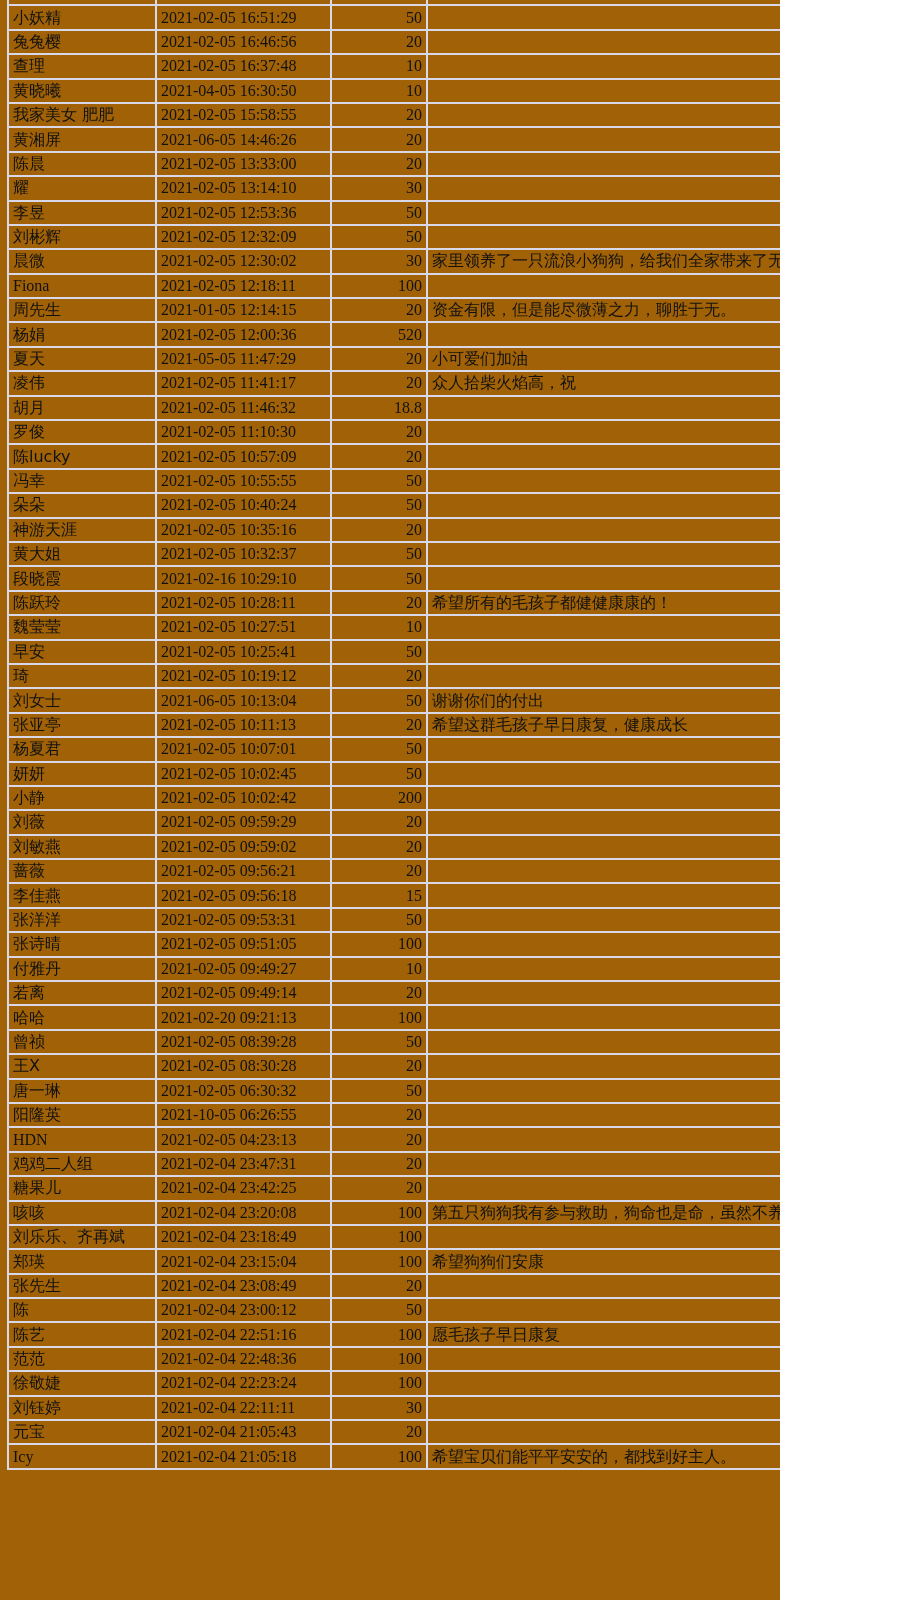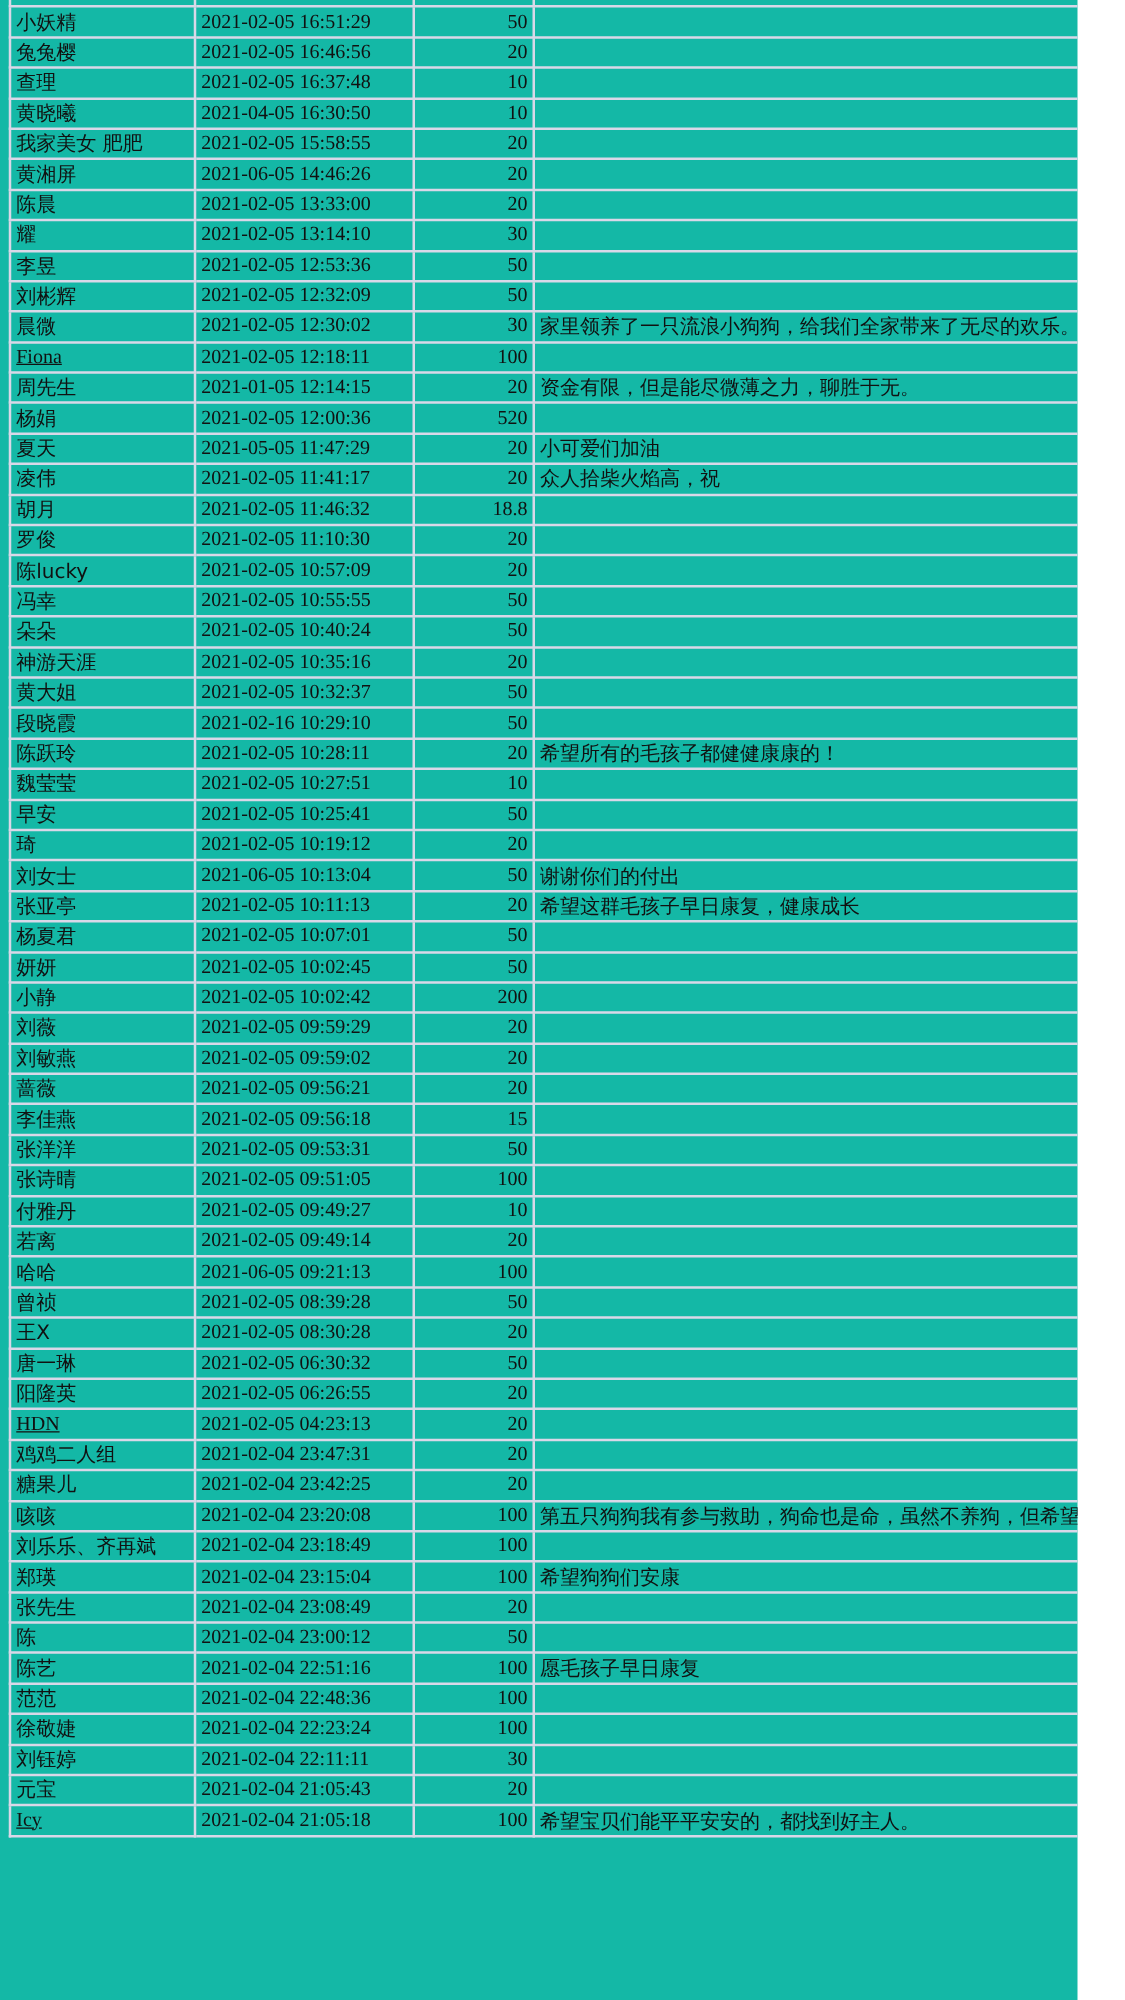--- a/index.html
+++ b/index.html
@@ -5,24 +5,24 @@
     html, body {
       margin: 0;
       padding: 0;
       background: #ffffff;
       width: 900px;
       height: 1600px;
       overflow: hidden;
     }
     .viewport {
       position: relative;
-      width: 862px;
+      width: 780px;
       height: 1600px;
       overflow: hidden;
-      background: #14b8a6;
+      background: #a16207;
     }
     table.donations {
       position: absolute;
       left: 7px;
       top: -20px;
       border-collapse: collapse;
       table-layout: fixed;
       width: 1000px;
     }
     table.donations td {
@@ -40,21 +40,20 @@
     col.c-amt  { width: 96px; }
     col.c-msg  { width: 581px; }
     td.name {
       font-family: "DejaVu Sans", sans-serif;
       font-size: 16px;
       padding-left: 4px;
     }
     td.name.latin {
       font-family: "Liberation Serif", serif;
       font-size: 16px;
-      text-decoration: underline;
     }
     td.time {
       font-family: "Liberation Serif", serif;
       font-size: 16px;
       padding-left: 3px;
     }
     td.amount {
       font-family: "Liberation Serif", serif;
       font-size: 16px;
       text-align: right;
@@ -325,21 +324,21 @@
           <td class="message"></td>
         </tr>
         <tr>
           <td class="name">若离</td>
           <td class="time">2021-02-05 09:49:14</td>
           <td class="amount">20</td>
           <td class="message"></td>
         </tr>
         <tr>
           <td class="name">哈哈</td>
-          <td class="time">2021-06-05 09:21:13</td>
+          <td class="time">2021-02-20 09:21:13</td>
           <td class="amount">100</td>
           <td class="message"></td>
         </tr>
         <tr>
           <td class="name">曾祯</td>
           <td class="time">2021-02-05 08:39:28</td>
           <td class="amount">50</td>
           <td class="message"></td>
         </tr>
         <tr>
@@ -349,21 +348,21 @@
           <td class="message"></td>
         </tr>
         <tr>
           <td class="name">唐一琳</td>
           <td class="time">2021-02-05 06:30:32</td>
           <td class="amount">50</td>
           <td class="message"></td>
         </tr>
         <tr>
           <td class="name">阳隆英</td>
-          <td class="time">2021-02-05 06:26:55</td>
+          <td class="time">2021-10-05 06:26:55</td>
           <td class="amount">20</td>
           <td class="message"></td>
         </tr>
         <tr>
           <td class="name latin">HDN</td>
           <td class="time">2021-02-05 04:23:13</td>
           <td class="amount">20</td>
           <td class="message"></td>
         </tr>
         <tr>

